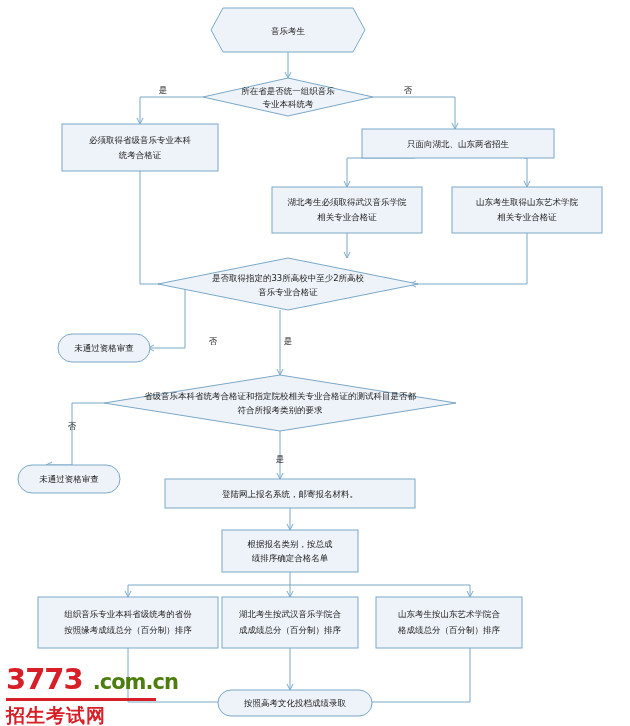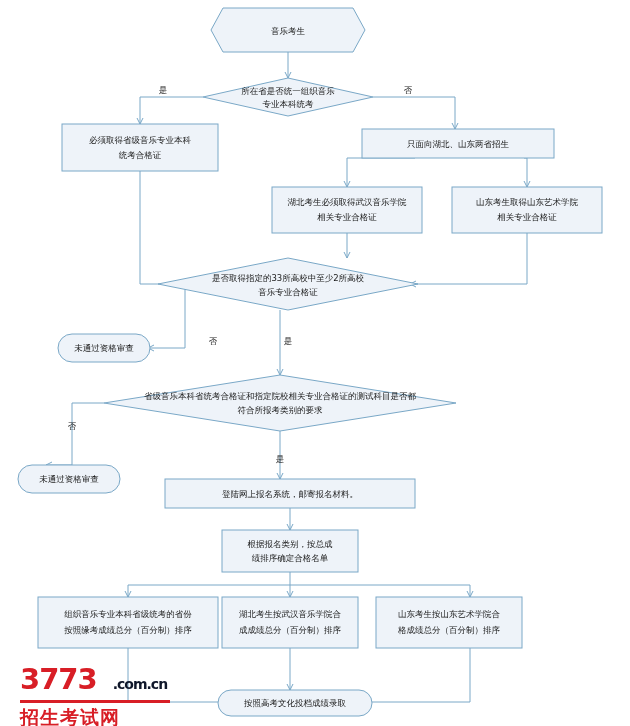--- a/index.html
+++ b/index.html
@@ -46,41 +46,41 @@
     stroke-width: 1;
   }
   .conn {
     stroke: #7aa8c7;
     stroke-width: 1;
     fill: none;
   }
   
   .logo {
     position: absolute;
-    left: 20px;
+    left: 6px;
     bottom: 6px;
     width: 150px;
     height: 56px;
     pointer-events: none;
   }
   .logo-top {
     font-family: "DejaVu Sans", "Liberation Sans", sans-serif;
     font-weight: bold;
     font-size: 29px;
     line-height: 30px;
     letter-spacing: -1px;
     color: #d81e26;
     display: flex;
     align-items: baseline;
   }
   .logo-top .dom {
-    color: #0f172a;
-    font-size: 14px;
+    color: #4d7c0f;
+    font-size: 21px;
     font-weight: bold;
-    margin-left: 16px;
+    margin-left: 10px;
   }
   .logo-bottom {
     margin-top: 1px;
     font-size: 19px;
     font-weight: bold;
     color: #d81e26;
     letter-spacing: 1px;
     font-family: "DejaVu Sans", "Liberation Sans", sans-serif;
   }
   .logo-rule {

